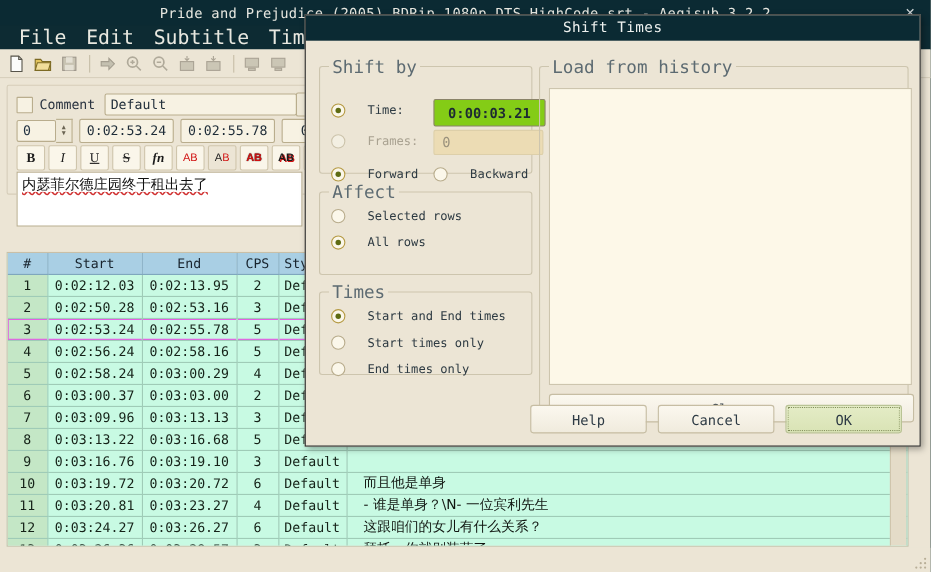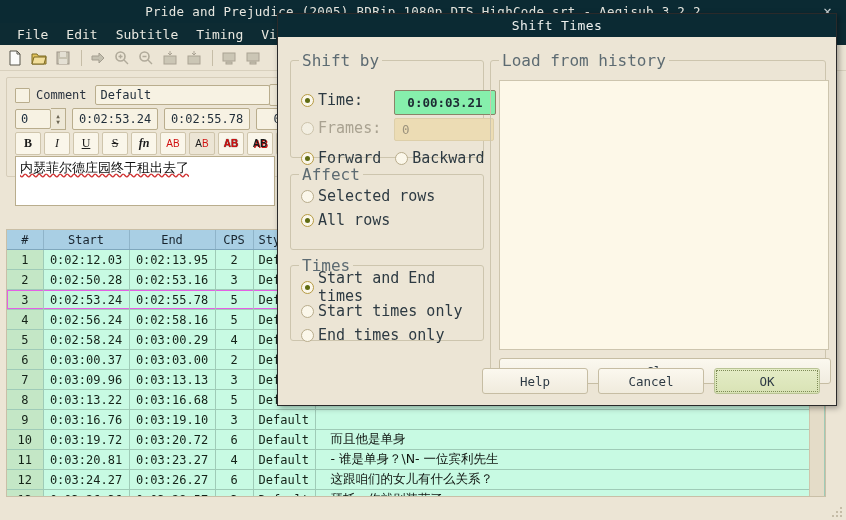--- a/index.html
+++ b/index.html
@@ -24,21 +24,21 @@
     position:absolute;right:14px;top:3px;
     color:#cfd6d8;font-size:14px;font-weight:bold;cursor:pointer;
   }
 
   
   .menubar{
     position:absolute;left:0;top:23px;width:846px;height:22px;
     background:#0d2b33;color:#e8e8e0;
     display:flex;align-items:center;padding-left:8px;box-sizing:border-box;
   }
-  .menubar .mi{padding:2px 9px;font-size:13px;cursor:pointer;}
+  .menubar .mi{padding:2px 9px;font-size:18px;cursor:pointer;}
 
   
   .client{
     position:absolute;left:0;top:45px;width:846px;height:475px;
     background:#ece5d5;
   }
 
   
   .toolbar{
     position:absolute;left:0;top:0;width:846px;height:26px;
@@ -141,26 +141,26 @@
   }
   .rrow{display:flex;align-items:center;height:24px;padding-left:10px;}
   .radio{
     width:13px;height:13px;border-radius:50%;
     background:#fbf7ea;border:1px solid #b8ac8c;box-sizing:border-box;
     display:flex;align-items:center;justify-content:center;flex:none;
   }
   .radio.on{border-color:#b59a43;}
   .radio.on::after{content:"";width:5px;height:5px;border-radius:50%;background:#5e6b12;}
   .radio.dim{background:#f3efe2;border-color:#ccc3ab;}
-  .rlbl{margin-left:4px;font-size:15px;color:#2d3a42;}
+  .rlbl{margin-left:20px;font-size:11px;color:#2d3a42;}
   .rlbl.dim{color:#a9a291;}
 
   .timefield{
     position:absolute;width:100px;height:23px;left:103px;top:20px;
-    background:#86efac;border:1px solid #8a8368;border-radius:2px;
+    background:#84cc16;border:1px solid #8a8368;border-radius:2px;
     display:flex;align-items:center;justify-content:center;
     font-size:12.5px;color:#1d2a33;font-weight:bold;
   }
   .framefield{
     position:absolute;width:100px;height:23px;left:103px;top:48px;
     background:#ecdcb4;border:1px solid #ddcfa9;border-radius:2px;
     display:flex;align-items:center;padding-left:7px;box-sizing:border-box;
     font-size:12.5px;color:#9b927d;
   }
 

